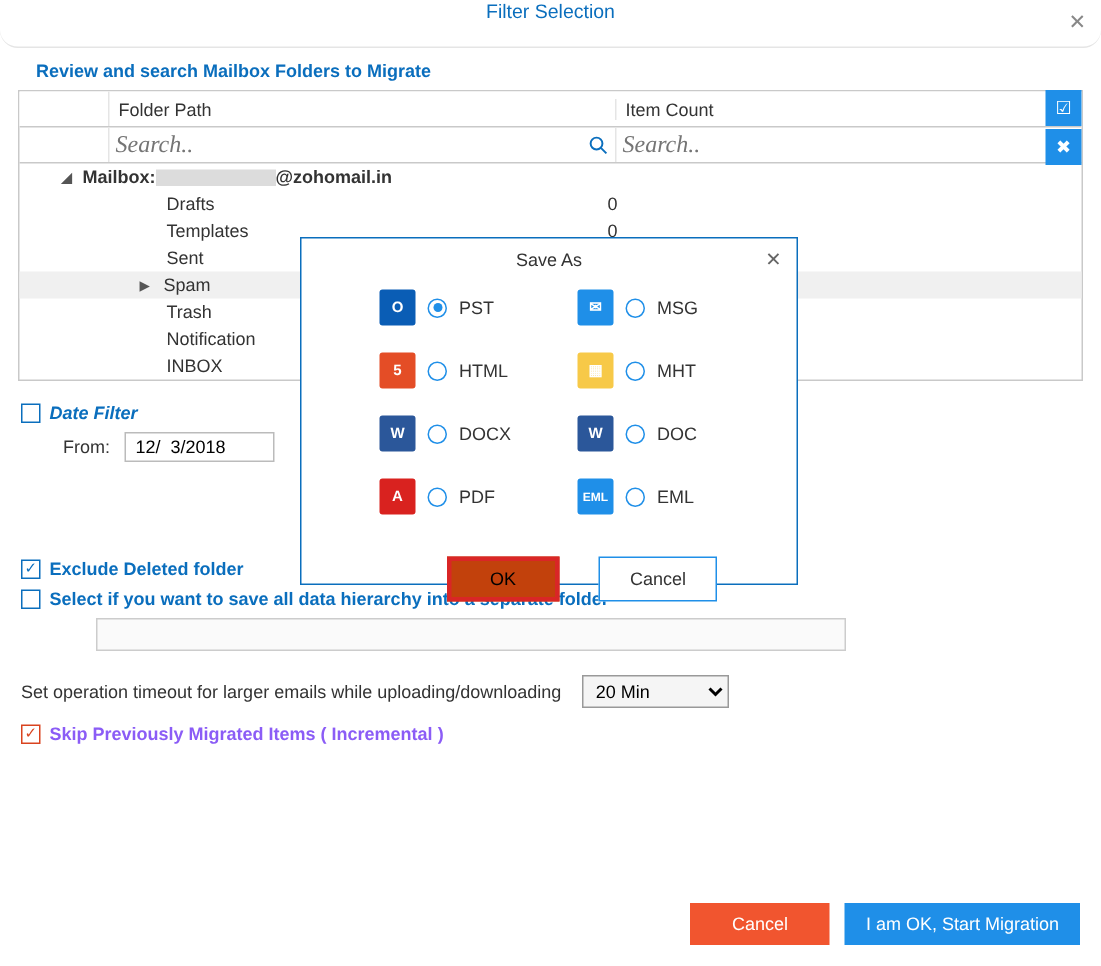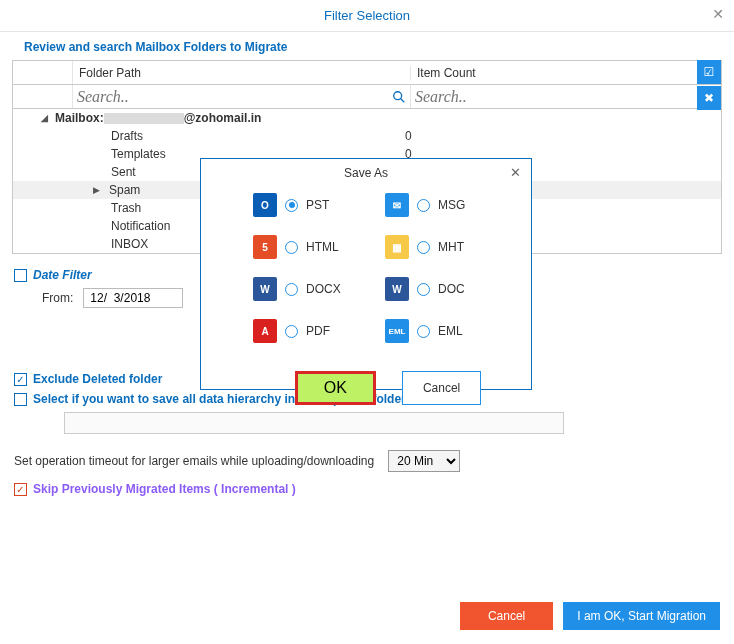--- a/index.html
+++ b/index.html
@@ -1,18 +1,18 @@
 <!DOCTYPE html>
 <html><head>
 <meta charset="utf-8">
 <style>
 * { box-sizing: border-box; margin: 0; padding: 0; }
 body { font-family: "Segoe UI", Tahoma, sans-serif; font-size: 12px; color: #333; background: #fff; width: 734px; height: 644px; position: relative; overflow: hidden; }
 
-.titlebar { height: 32px; display: flex; align-items: center; justify-content: center; position: relative; border-bottom: 1px solid #e5e5e5; }
+.titlebar { height: 32px; display: flex; align-items: flex-start; justify-content: center; position: relative; border-bottom: 1px solid #e5e5e5; border-radius: 12px; }
 .titlebar .title { color: #0a6ebd; font-size: 13px; }
 .titlebar .close { position: absolute; right: 10px; top: 6px; font-size: 14px; color: #888; cursor: pointer; }
 
 .subtitle { color: #0a6ebd; font-weight: 600; padding: 8px 24px 6px; font-size: 12px; }
 
 .grid-wrap { margin: 0 12px; border: 1px solid #c9c9c9; position: relative; background: #fff; }
 .grid-header { display: flex; background: #fff; border-bottom: 1px solid #c9c9c9; height: 24px; align-items: center; }
 .gh-empty { width: 60px; border-right: 1px solid #e5e5e5; height: 100%; }
 .gh-path { flex: 1; padding-left: 6px; border-right: 1px solid #e5e5e5; }
 .gh-count { width: 310px; padding-left: 6px; }
@@ -43,21 +43,21 @@
 .df-label { color: #0a6ebd; font-weight: 600; }
 .from-row { margin: 6px 14px 0 42px; display: flex; align-items: center; gap: 10px; }
 .dateinput { border: 1px solid #bbb; padding: 2px 6px; width: 100px; font-size: 12px; }
 
 .opts { margin: 64px 14px 6px; }
 .opt-row { display: flex; align-items: center; gap: 6px; margin: 6px 0; }
 .opt-row .lbl { color: #0a6ebd; font-weight: 600; }
 .saveall-input { display: block; margin: 4px 14px 0 64px; border: 1px solid #ccc; height: 22px; width: 500px; }
 
 .timeout-row { margin: 16px 14px 10px; display: flex; align-items: center; gap: 14px; }
-.timeout-select { border: 1px solid #999; padding: 2px 4px; width: 72px; font-size: 12px; background: #f5f5f5; }
+.timeout-select { border: 1px solid #999; padding: 2px 4px; width: 98px; font-size: 12px; background: #f5f5f5; }
 
 .skip-row { margin: 4px 14px; display: flex; align-items: center; gap: 6px; }
 .skip-row .lbl { color: #8b5cf6; font-weight: 700; }
 .skip-row .checkbox { border-color: #d9431f; color: #d9431f; }
 
 .footer { position: absolute; bottom: 14px; right: 14px; display: flex; gap: 10px; }
 .btn-cancel { background: #f1552f; color: #fff; border: none; padding: 7px 28px; font-size: 12px; cursor: pointer; }
 .btn-start { background: #1f8fe8; color: #fff; border: none; padding: 7px 14px; font-size: 12px; cursor: pointer; }
 
 
@@ -73,21 +73,21 @@
 .ic-html { background: #e44d26; }
 .ic-mht { background: #f7c948; }
 .ic-docx { background: #2b579a; }
 .ic-doc { background: #2b579a; }
 .ic-pdf { background: #d9221f; }
 .ic-eml { background: #1f8fe8; }
 .radio { width: 13px; height: 13px; border: 1.5px solid #1f8fe8; border-radius: 50%; display: inline-flex; align-items: center; justify-content: center; }
 .radio.on::after { content: ""; width: 6px; height: 6px; background: #1f8fe8; border-radius: 50%; }
 .fmt-label { font-size: 12px; }
 .dlg-btns { display: flex; justify-content: center; gap: 26px; margin-top: 18px; }
-.dlg-ok { border: 3px solid #d92626; background: #bef264; padding: 5px 26px; font-size: 16px; cursor: pointer; margin-left: 44px; }
+.dlg-ok { border: 3px solid #d92626; background: #c2410c; padding: 5px 26px; font-size: 12px; cursor: pointer; margin-left: 44px; }
 .dlg-cancel { border: 1px solid #1f8fe8; background: #fff; padding: 5px 20px; font-size: 12px; cursor: pointer; color: #333; }
 
 .redacted { display: inline-block; width: 80px; height: 11px; background: #dcdcdc; vertical-align: middle; }
 </style>
 </head>
 <body>
 
 <div class="titlebar">
   <span class="title">Filter Selection</span>
   <span class="close">✕</span>

